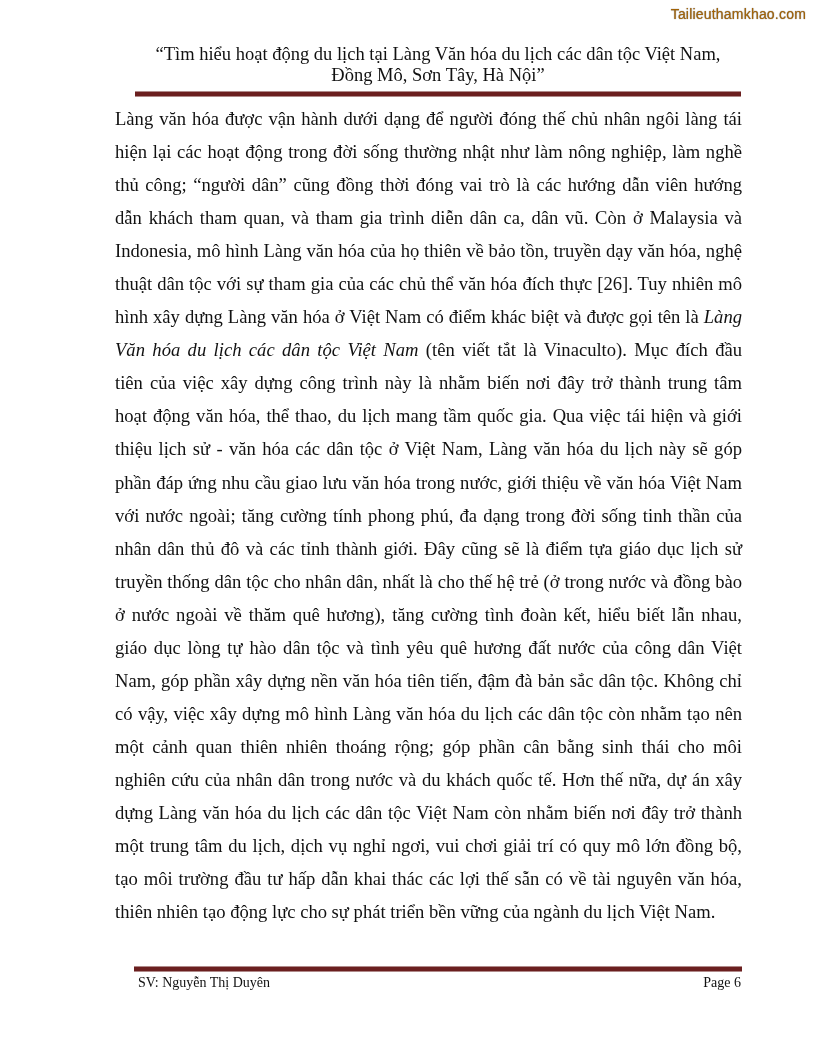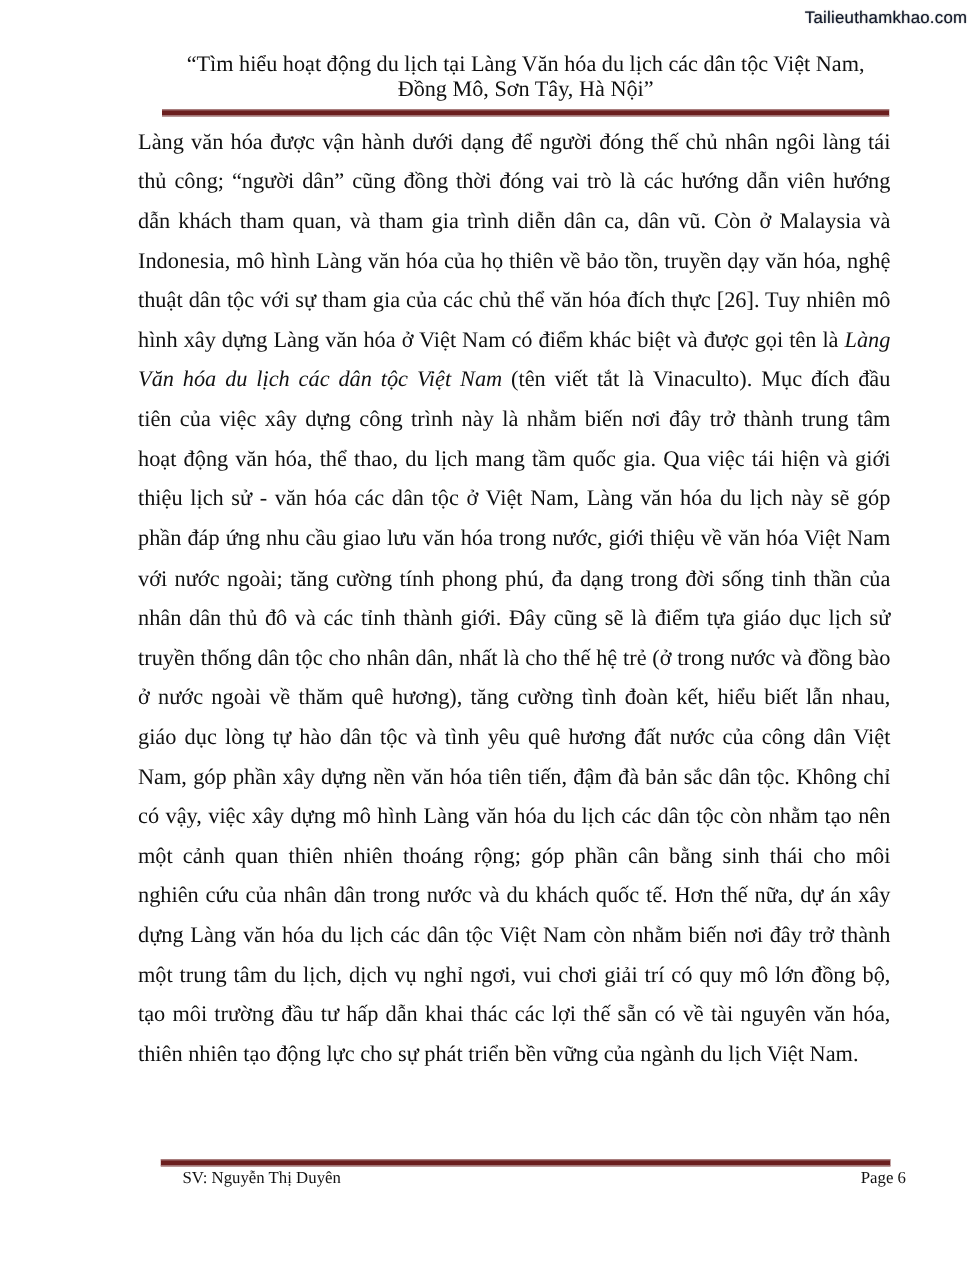--- a/index.html
+++ b/index.html
@@ -14,21 +14,21 @@
       overflow: hidden;
       font-family: "Liberation Serif", serif;
       color: #111111;
     }
     .watermark {
       position: absolute;
       top: 6px;
       right: 10px;
       font-family: "Liberation Sans", sans-serif;
       font-size: 14px;
-      color: #0f172a;
+      color: #a16207;
       text-shadow: 0 0 1px #9a9a9a, 0 0 1px #9a9a9a;
       letter-spacing: 0.2px;
     }
     .header {
       position: absolute;
       top: 44px;
       left: 135px;
       width: 606px;
       text-align: center;
       font-size: 18.5px;
@@ -61,21 +61,21 @@
       white-space: nowrap;
       height: 33.05px;
     }
     .body-text .line.last {
       text-align-last: left;
     }
     .bi { font-weight: normal; font-style: italic; }
     .footer {
       position: absolute;
       top: 975px;
-      left: 152px;
+      left: 138px;
       width: 603px;
       font-family: "Liberation Serif", serif;
       font-size: 14px;
       display: flex;
       justify-content: space-between;
       color: #111111;
     }
   </style>
 </head>
 <body>
@@ -83,20 +83,21 @@
 <div class="watermark">Tailieuthamkhao.com</div>
 
 <div class="header">
   <div>“Tìm hiểu hoạt động du lịch tại Làng Văn hóa du lịch các dân tộc Việt Nam,</div>
   <div>Đồng Mô, Sơn Tây, Hà Nội”</div>
 </div>
 <div class="rule top"></div>
 
 <div class="body-text" id="body-text">
     <span class="line"><span>Làng văn hóa được vận hành dưới dạng để người đóng thế chủ nhân ngôi làng tái</span></span>
+    <span class="line"><span>hiện lại các hoạt động trong đời sống thường nhật như làm nông nghiệp, làm nghề</span></span>
     <span class="line"><span>thủ công; “người dân” cũng đồng thời đóng vai trò là các hướng dẫn viên hướng</span></span>
     <span class="line"><span>dẫn khách tham quan, và tham gia trình diễn dân ca, dân vũ. Còn ở Malaysia và</span></span>
     <span class="line"><span>Indonesia, mô hình Làng văn hóa của họ thiên về bảo tồn, truyền dạy văn hóa, nghệ</span></span>
     <span class="line"><span>thuật dân tộc với sự tham gia của các chủ thể văn hóa đích thực [26]. Tuy nhiên mô</span></span>
     <span class="line"><span>hình xây dựng Làng văn hóa ở Việt Nam có điểm khác biệt và được gọi tên là </span><span class="bi">Làng</span></span>
     <span class="line"><span class="bi">Văn hóa du lịch các dân tộc Việt Nam</span><span> (tên viết tắt là Vinaculto). Mục đích đầu</span></span>
     <span class="line"><span>tiên của việc xây dựng công trình này là nhằm biến nơi đây trở thành trung tâm</span></span>
     <span class="line"><span>hoạt động văn hóa, thể thao, du lịch mang tầm quốc gia. Qua việc tái hiện và giới</span></span>
     <span class="line"><span>thiệu lịch sử - văn hóa các dân tộc ở Việt Nam, Làng văn hóa du lịch này sẽ góp</span></span>
     <span class="line"><span>phần đáp ứng nhu cầu giao lưu văn hóa trong nước, giới thiệu về văn hóa Việt Nam</span></span>

